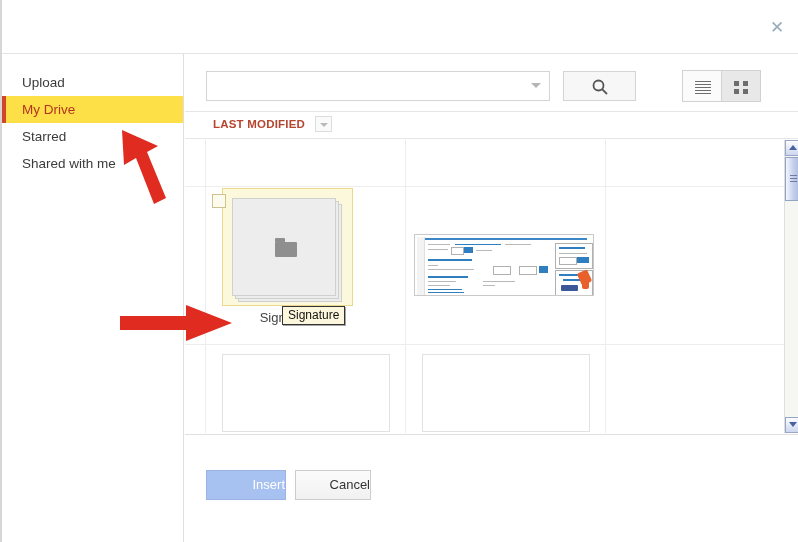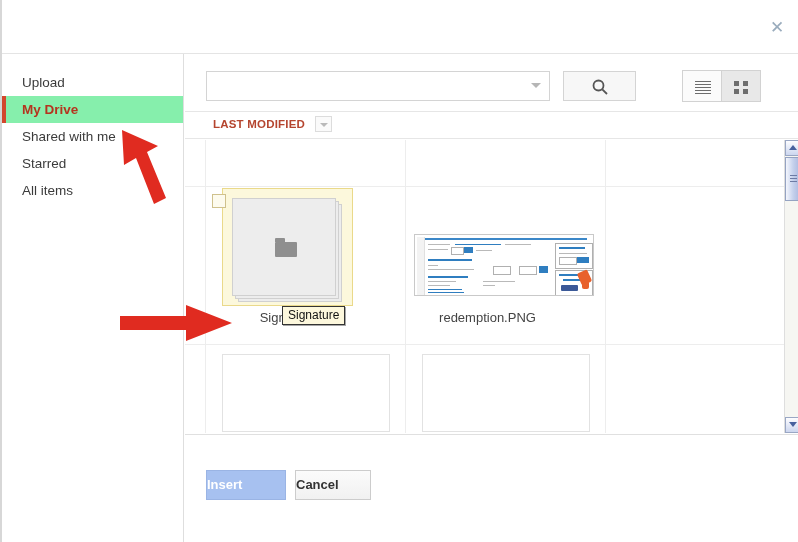--- a/index.html
+++ b/index.html
@@ -76,23 +76,23 @@
     height: 27px;
     line-height: 27px;
     padding-left: 20px;
     font-size: 13.5px;
     color: #3b3b3b;
     cursor: pointer;
     box-sizing: border-box;
     white-space: nowrap;
   }
   .nav-item.active {
-    background: #86efac;
+    background: #fde047;
     color: #b5341f;
-    font-weight: bold;
+    font-weight: normal;
   }
   .nav-item.active::before {
     content: "";
     position: absolute;
     left: 0; top: 0;
     width: 4px;
     height: 27px;
     background: #d2472c;
   }
   .nav-list { padding-top: 15px; }
@@ -449,26 +449,26 @@
     height: 108px;
     border-top: 1px solid #e0e0e0;
     box-sizing: border-box;
     background: #fff;
   }
   .btn {
     position: absolute;
     top: 35px;
     height: 30px;
     font-size: 13px;
-    font-weight: bold;
+    font-weight: normal;
     box-sizing: border-box;
     cursor: pointer;
     font-family: "Liberation Sans", sans-serif;
     line-height: 28px;
-    text-align: left;
+    text-align: right;
   }
   .btn-primary {
     left: 21px;
     width: 80px;
     background: #a7c1f0;
     border: 1px solid #9ab4e4;
     color: #ffffff;
   }
   .btn-secondary {
     left: 110px;
@@ -496,27 +496,24 @@
 
   <div class="sidebar">
     <div class="nav-list">
       <div class="nav-item">
         <span>Upload</span>
       </div>
       <div class="nav-item active">
         <span>My Drive</span>
       </div>
       <div class="nav-item">
+        <span>Starred</span>
+      </div>
+      <div class="nav-item">
         <span>Shared with me</span>
-      </div>
-      <div class="nav-item">
-        <span>Starred</span>
-      </div>
-      <div class="nav-item">
-        <span>All items</span>
       </div>
     </div>
   </div>
 
   <div class="content">
 
     <div class="toolbar">
       <div class="search-wrap">
         <input class="search-input" type="text" value="" placeholder="" style="">
         <div class="search-caret"></div>
@@ -605,21 +602,20 @@
             <div class="tk" style="left:144px; top:18px; width:28px;"></div>
             <div class="tbox" style="left:144px; top:22px; width:16px; height:6px;"></div>
             <div class="tblue" style="left:162px; top:22px; width:12px; height:6px;"></div>
             <div class="tbox" style="left:140px; top:35px; width:36px; height:24px;"></div>
             <div class="tkb" style="left:144px; top:39px; width:24px; height:2px;"></div>
             <div class="tkb" style="left:148px; top:44px; width:18px; height:2px;"></div>
             <div class="tfb" style="left:146px; top:50px; width:17px; height:6px;"></div>
             <div class="torange" style="left:164px; top:36px; width:11px; height:13px; transform:rotate(-25deg);"></div>
             <div class="torange" style="left:167px; top:46px; width:7px; height:8px;"></div>
           </div>
-          <div class="file-label">redemption.PNG</div>
         </div>
 
         <div class="file-cell c0 r1">
           <div class="placeholder"></div>
           <div class="file-label"></div>
         </div>
         <div class="file-cell c1 r1">
           <div class="placeholder"></div>
           <div class="file-label"></div>
         </div>

